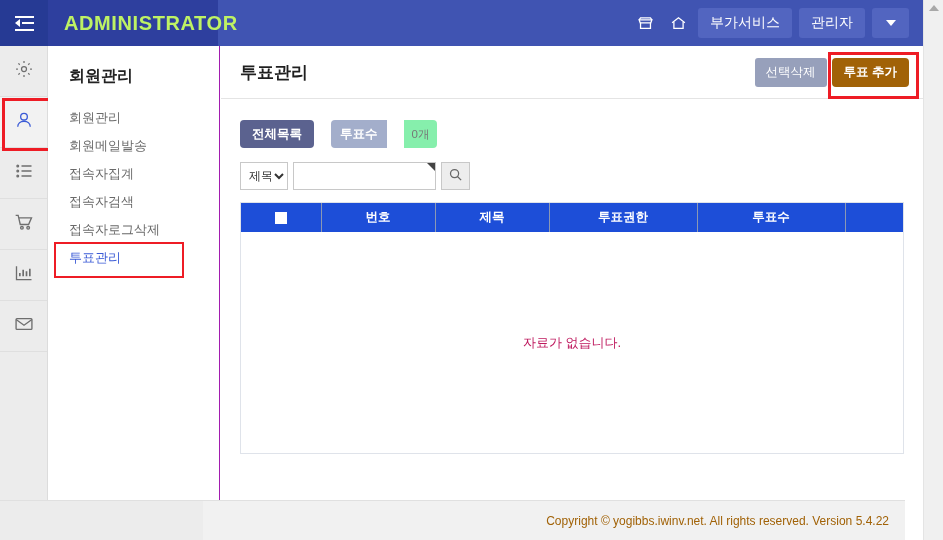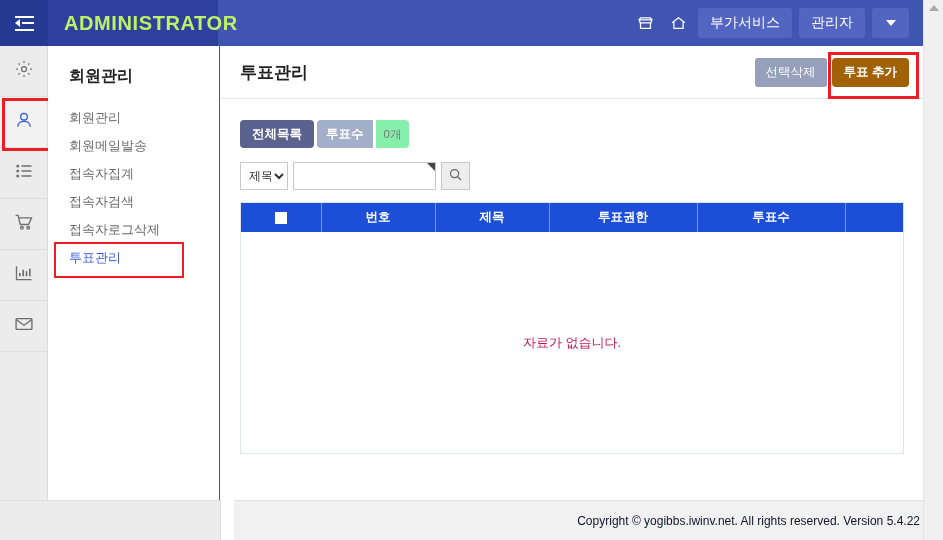--- a/index.html
+++ b/index.html
@@ -184,21 +184,21 @@
     border: 3px solid #ee1c25;
     pointer-events: none;
   }
 
   .panel {
     margin: 21px 19px 0 19px;
     width: 664px;
   }
 
   
-  .tabs { display: flex; align-items: stretch; gap: 3px; height: 28px; }
+  .tabs { display: flex; align-items: stretch; gap: 17px; height: 28px; }
   .tab {
     background: #5b628f;
     color: #ffffff; font-size: 12.5px; font-weight: bold;
     border-radius: 4px;
     padding: 0 12px;
     display: flex; align-items: center;
     cursor: pointer;
   }
   .tab.alt {
     background: #a3aecb;
@@ -282,27 +282,27 @@
     height: 221px;
     text-align: center;
     vertical-align: middle;
     font-size: 13px;
     color: #be185d;
     margin-top: 41px;
   }
 
   
   .footer {
-    position: absolute; top: 500px; left: 234px;
+    position: absolute; top: 500px; left: 203px;
     width: 702px; height: 40px;
     background: #f1f1f1;
     border-top: 1px solid #e0e0e0;
     display: flex; align-items: center; justify-content: flex-end;
     padding-right: 16px;
-    font-size: 12px; color: #0f172a;
+    font-size: 12px; color: #a16207;
   }
   .footer-left-fill {
     position: absolute; top: 500px; left: 0;
     width: 221px; height: 40px;
     background: #ececec;
     border-top: 1px solid #e0e0e0;
     border-right: 1px solid #dcdcdc;
   }
 
   

